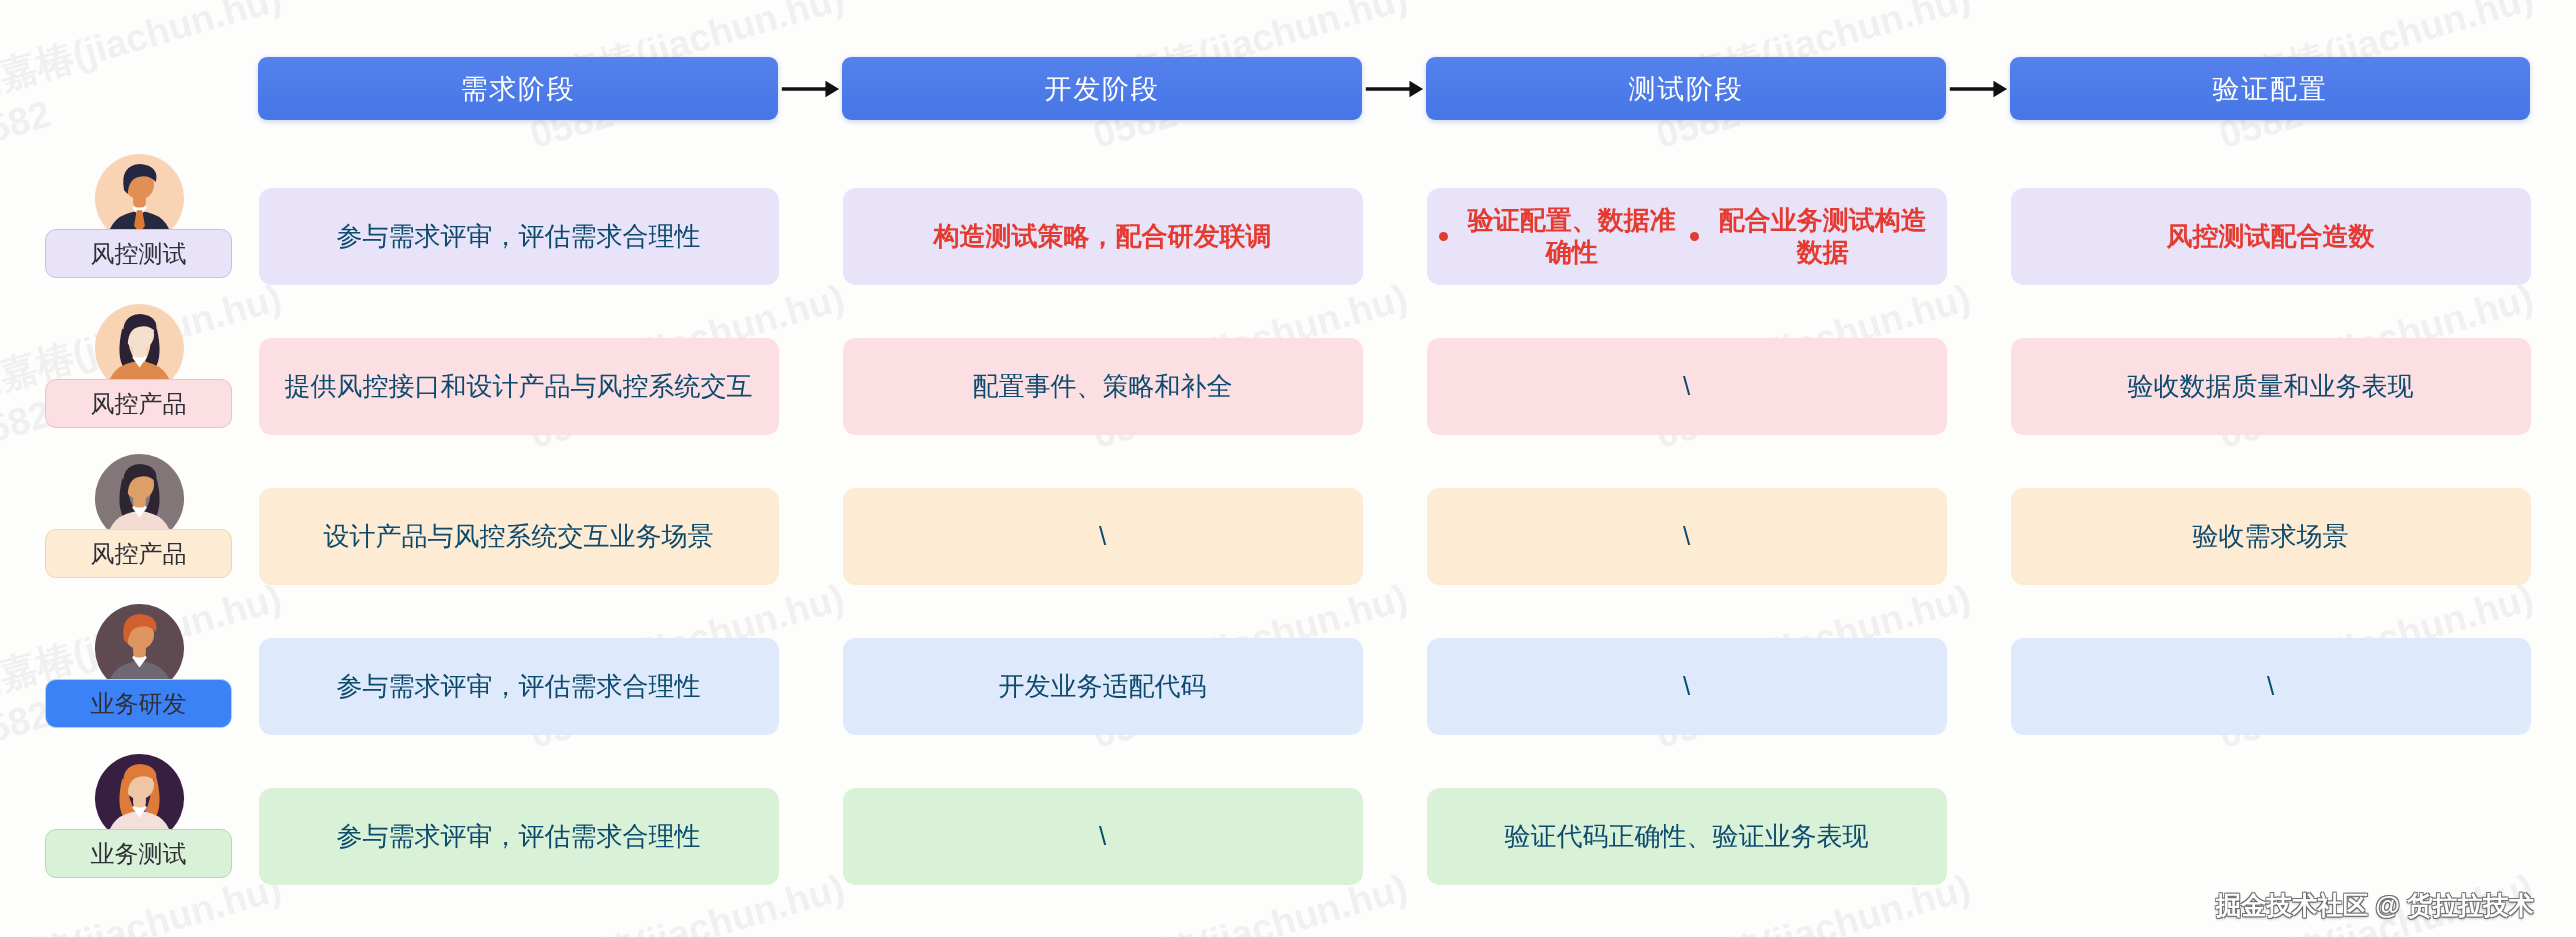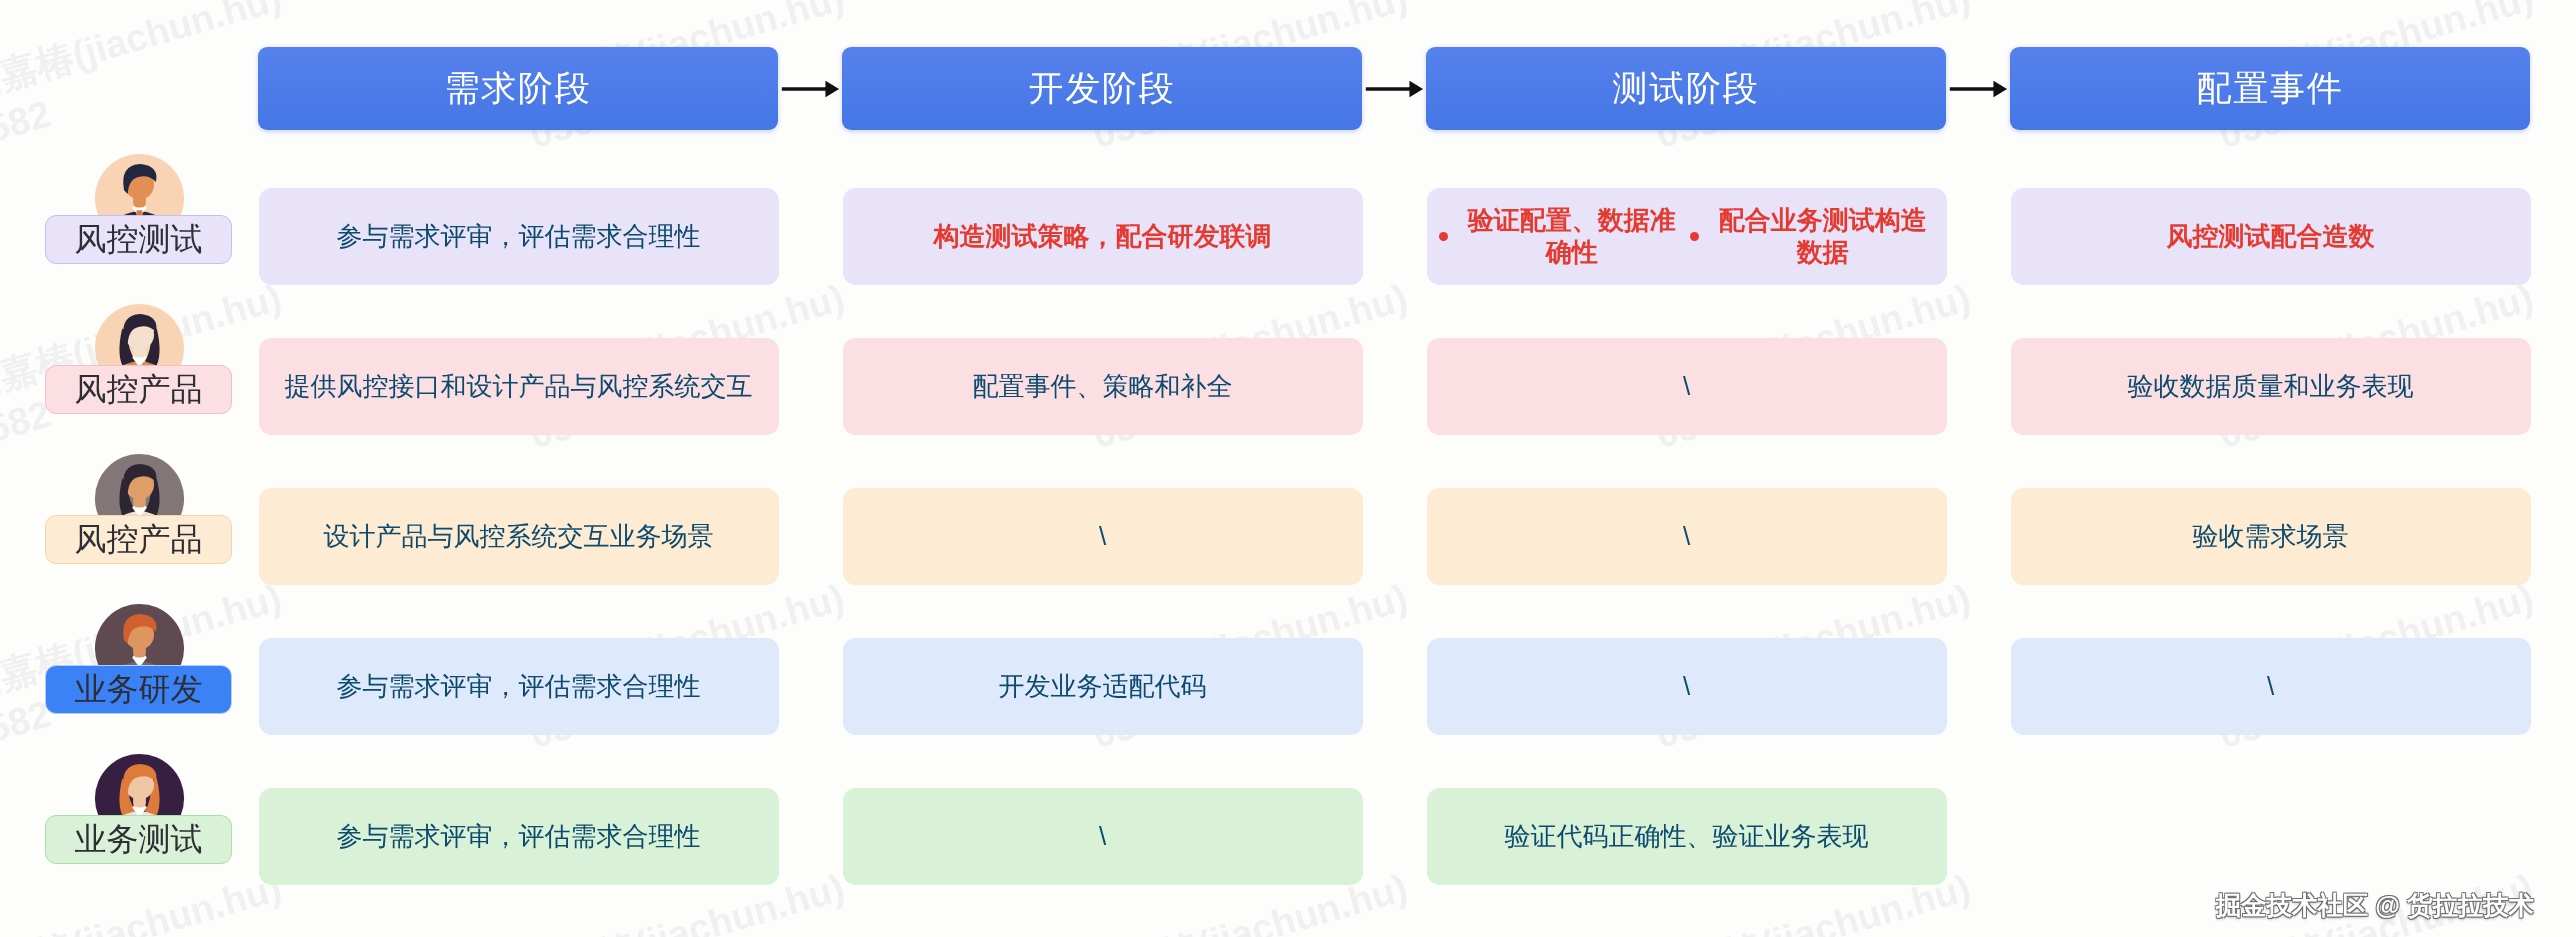--- a/index.html
+++ b/index.html
@@ -9,32 +9,32 @@
   
   .wm-layer{position:absolute;inset:0;pointer-events:none;z-index:0;}
   .wm{position:absolute;transform:rotate(-16deg);color:rgba(125,125,140,0.10);font-weight:bold;line-height:1.25;white-space:nowrap;}
   .wm .l1{font-size:38px;display:block;}
   .wm .l2{font-size:38px;display:block;margin-left:-9px;}
 
   .content{position:relative;z-index:1;}
 
   
   .header-row{display:flex;align-items:center;margin:45px 0 0 258px;height:87px;}
-  .phase-pill{width:520px;height:83px;border-radius:9px;display:flex;align-items:center;justify-content:center;
-    color:#fff;font-size:35px;letter-spacing:1.8px;background:linear-gradient(180deg,#5581ec,#4676e6);
+  .phase-pill{width:520px;height:63px;border-radius:9px;display:flex;align-items:center;justify-content:center;
+    color:#fff;font-size:27px;letter-spacing:1.8px;background:linear-gradient(180deg,#5581ec,#4676e6);
     box-shadow:0 1.8px 5.4px rgba(60,100,220,0.25);}
   .arrow-wrap{width:64px;display:flex;align-items:center;justify-content:center;}
 
   
   .rows{margin:56px 0 0 45px;}
   .row{display:flex;align-items:flex-start;margin-bottom:53px;height:97px;}
   .role{position:relative;width:189px;height:97px;margin-right:24.5px;flex:none;}
   .role .avatar{position:absolute;left:49px;top:-35px;width:91px;height:91px;}
-  .role-pill{position:absolute;left:0;top:27px;width:185px;height:47px;border:1.8px solid;border-radius:11px;
-    display:flex;align-items:center;justify-content:center;font-size:32px;font-weight:500;color:#2e2e36;}
+  .role-pill{position:absolute;left:0;top:41px;width:185px;height:47px;border:1.8px solid;border-radius:11px;
+    display:flex;align-items:center;justify-content:center;font-size:24px;font-weight:500;color:#2e2e36;}
   .cell{width:520px;height:97px;border-radius:12.7px;margin-right:64px;flex:none;
     display:flex;align-items:center;justify-content:center;font-size:26px;color:#0c4a6e;text-align:center;padding:0 12.7px;box-sizing:border-box;}
   .cell.hl{color:#e53a30;font-weight:bold;}
   .cell:last-child{margin-right:0;}
   .bullets{display:flex;flex-direction:row;align-items:flex-start;gap:7.3px;}
   .bullet-line{display:flex;align-items:center;gap:12.7px;font-size:26px;font-weight:bold;color:#e53a30;line-height:1.2;}
   .bullet-dot{width:9px;height:9px;border-radius:50%;background:#e53a30;flex:none;}
 
   
   .credit{position:absolute;right:42px;bottom:14.5px;font-size:25.4px;font-weight:bold;color:#ffffff;z-index:2;
@@ -142,21 +142,21 @@
             <path d="M50,2 L65,11 L50,20 Z" fill="#111111"></path>
           </svg>
         </div>
         <div class="phase-pill">测试阶段</div>
         <div class="arrow-wrap">
           <svg width="60" height="20" viewBox="0 0 66 22">
             <line x1="2" y1="11" x2="52" y2="11" stroke="#111111" stroke-width="4"></line>
             <path d="M50,2 L65,11 L50,20 Z" fill="#111111"></path>
           </svg>
         </div>
-        <div class="phase-pill">配置事件</div>
+        <div class="phase-pill">验证配置</div>
       </div>
     <div class="rows">
         <div class="row">
           <div class="role">
             <div class="avatar"><svg viewBox="0 0 100 100" width="91" height="91">
                 <defs>
                   <clipPath id="clip-risk-test">
                     <circle cx="50" cy="50" r="49"></circle>
                   </clipPath>
                 </defs>

